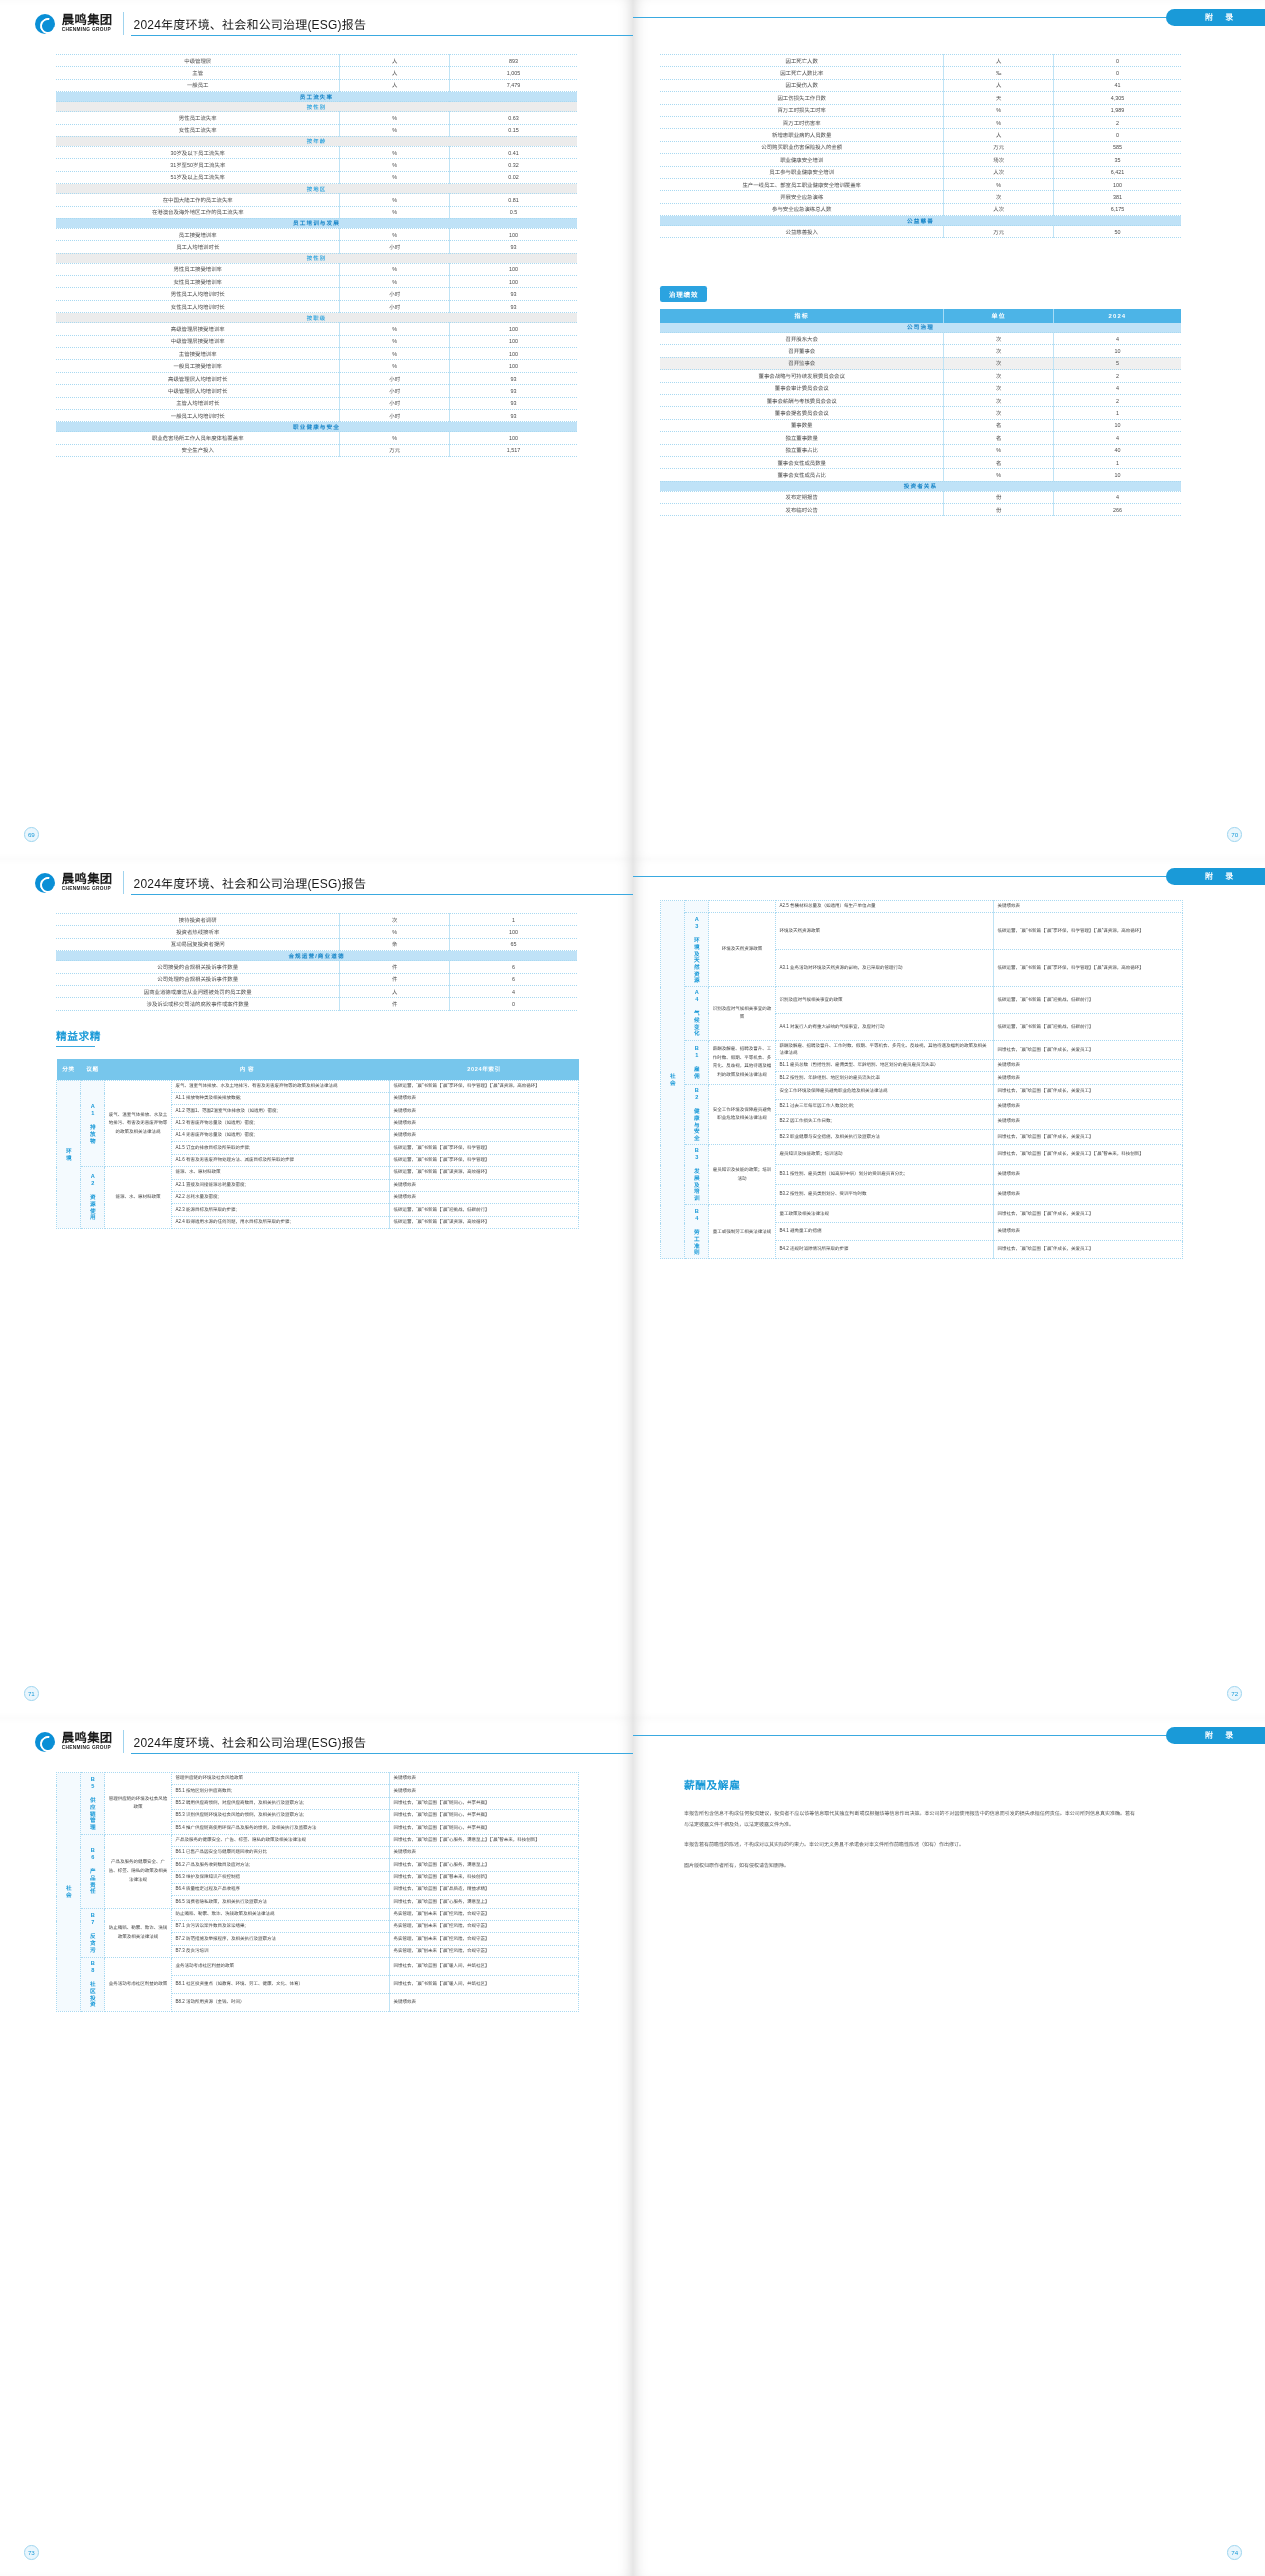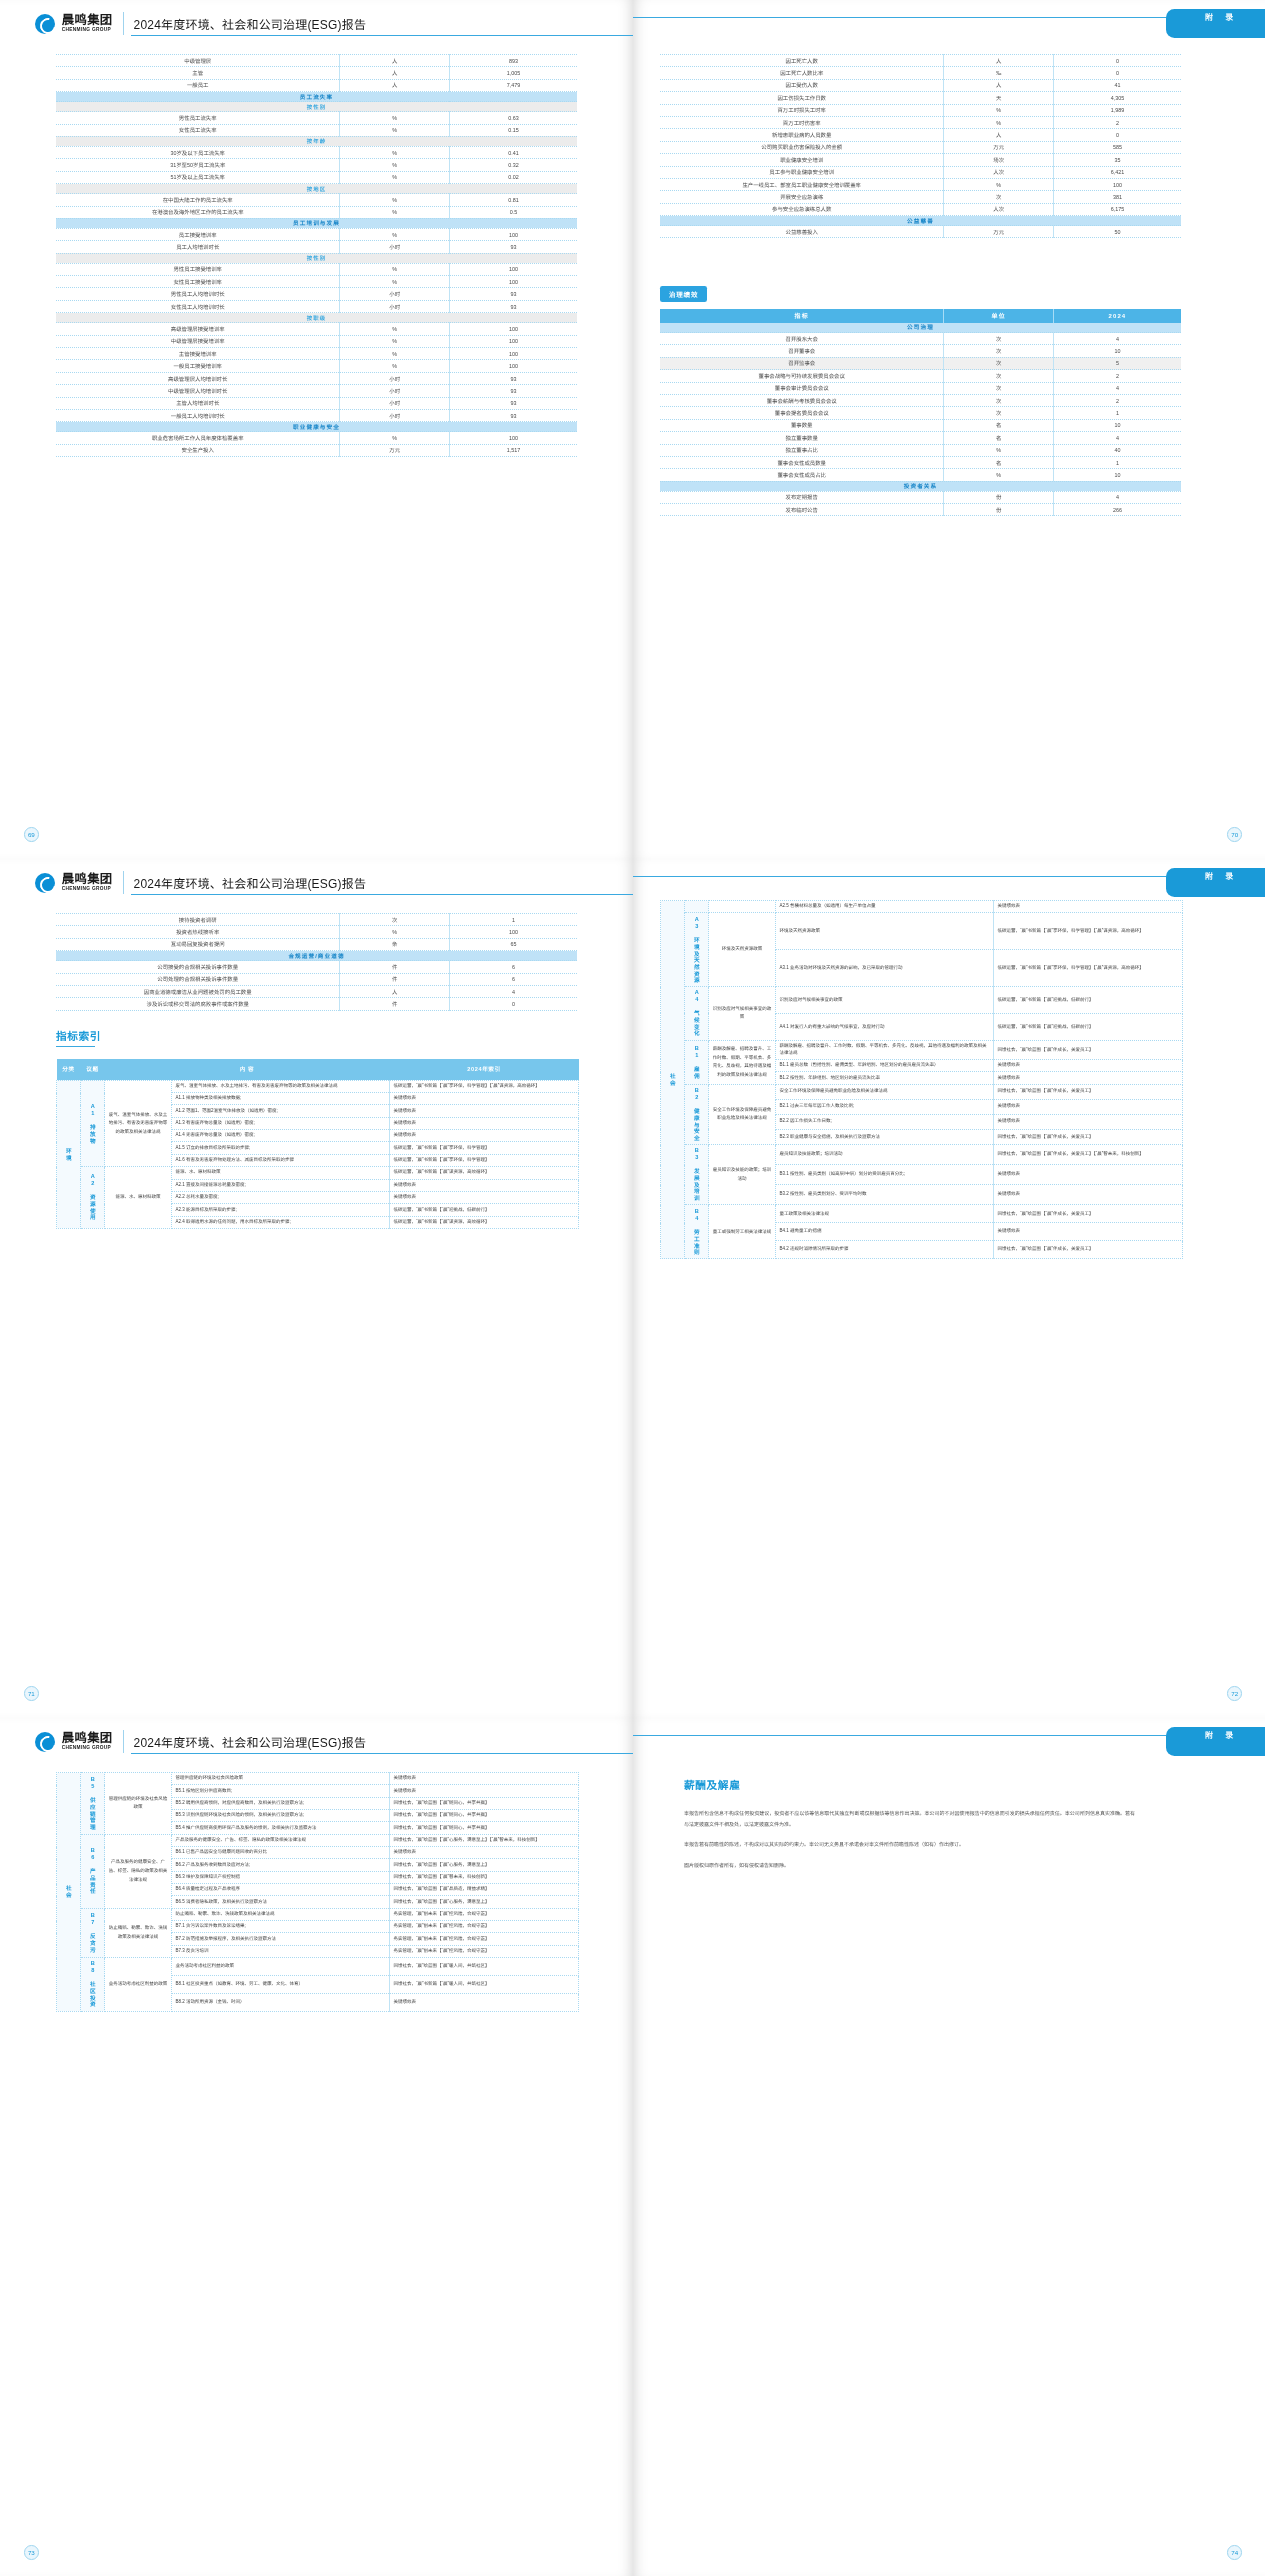--- a/index.html
+++ b/index.html
@@ -68,21 +68,21 @@
   .hdr-title {
     font-size: 12px; color: #1b1b1b; letter-spacing: 0.2px;
     white-space: nowrap;
   }
   .hdr-rule {
     position: absolute; left: 131px; top: 35px; right: 0; height: 1.1px;
     background: #3aa9e0;
   }
   .tab-appendix {
     position: absolute; right: 0; top: 9px;
-    width: 100px; height: 29px;
+    width: 100px; height: 17px;
     background: #1a9ad8;
     border-radius: 8.5px 0 0 8.5px;
     color: #ffffff; font-size: 8px; font-weight: bold;
     letter-spacing: 5px; text-align: center; line-height: 17px;
     padding-left: 11.3px;
     margin-left: 14px;
   }
   .pagenum {
     position: absolute; bottom: 17px;
     width: 14.7px; height: 14.7px; line-height: 14.7px;
@@ -608,21 +608,21 @@
               <td class="r-val">4</td>
             </tr>
             <tr class="data">
               <td class="r-name">涉及诉讼或移交司法的腐败事件或案件数量</td>
               <td class="r-unit">件</td>
               <td class="r-val">0</td>
             </tr>
           </tbody>
       </table>
 
-      <div class="idx-title" style="left:56px;top:169px">指标索引</div>
+      <div class="idx-title" style="left:56px;top:169px">精益求精</div>
       <div class="idx-title-rule" style="left:56px;top:187px"></div>
 
       <table class="idxtbl" style="left:56px;top:200px;width:521px">
         <colgroup>
           <col style="width:24px">
             <col style="width:24px">
             <col style="width:67px">
           <col style="width:218px">
             <col style="width:189px">
         </colgroup>

